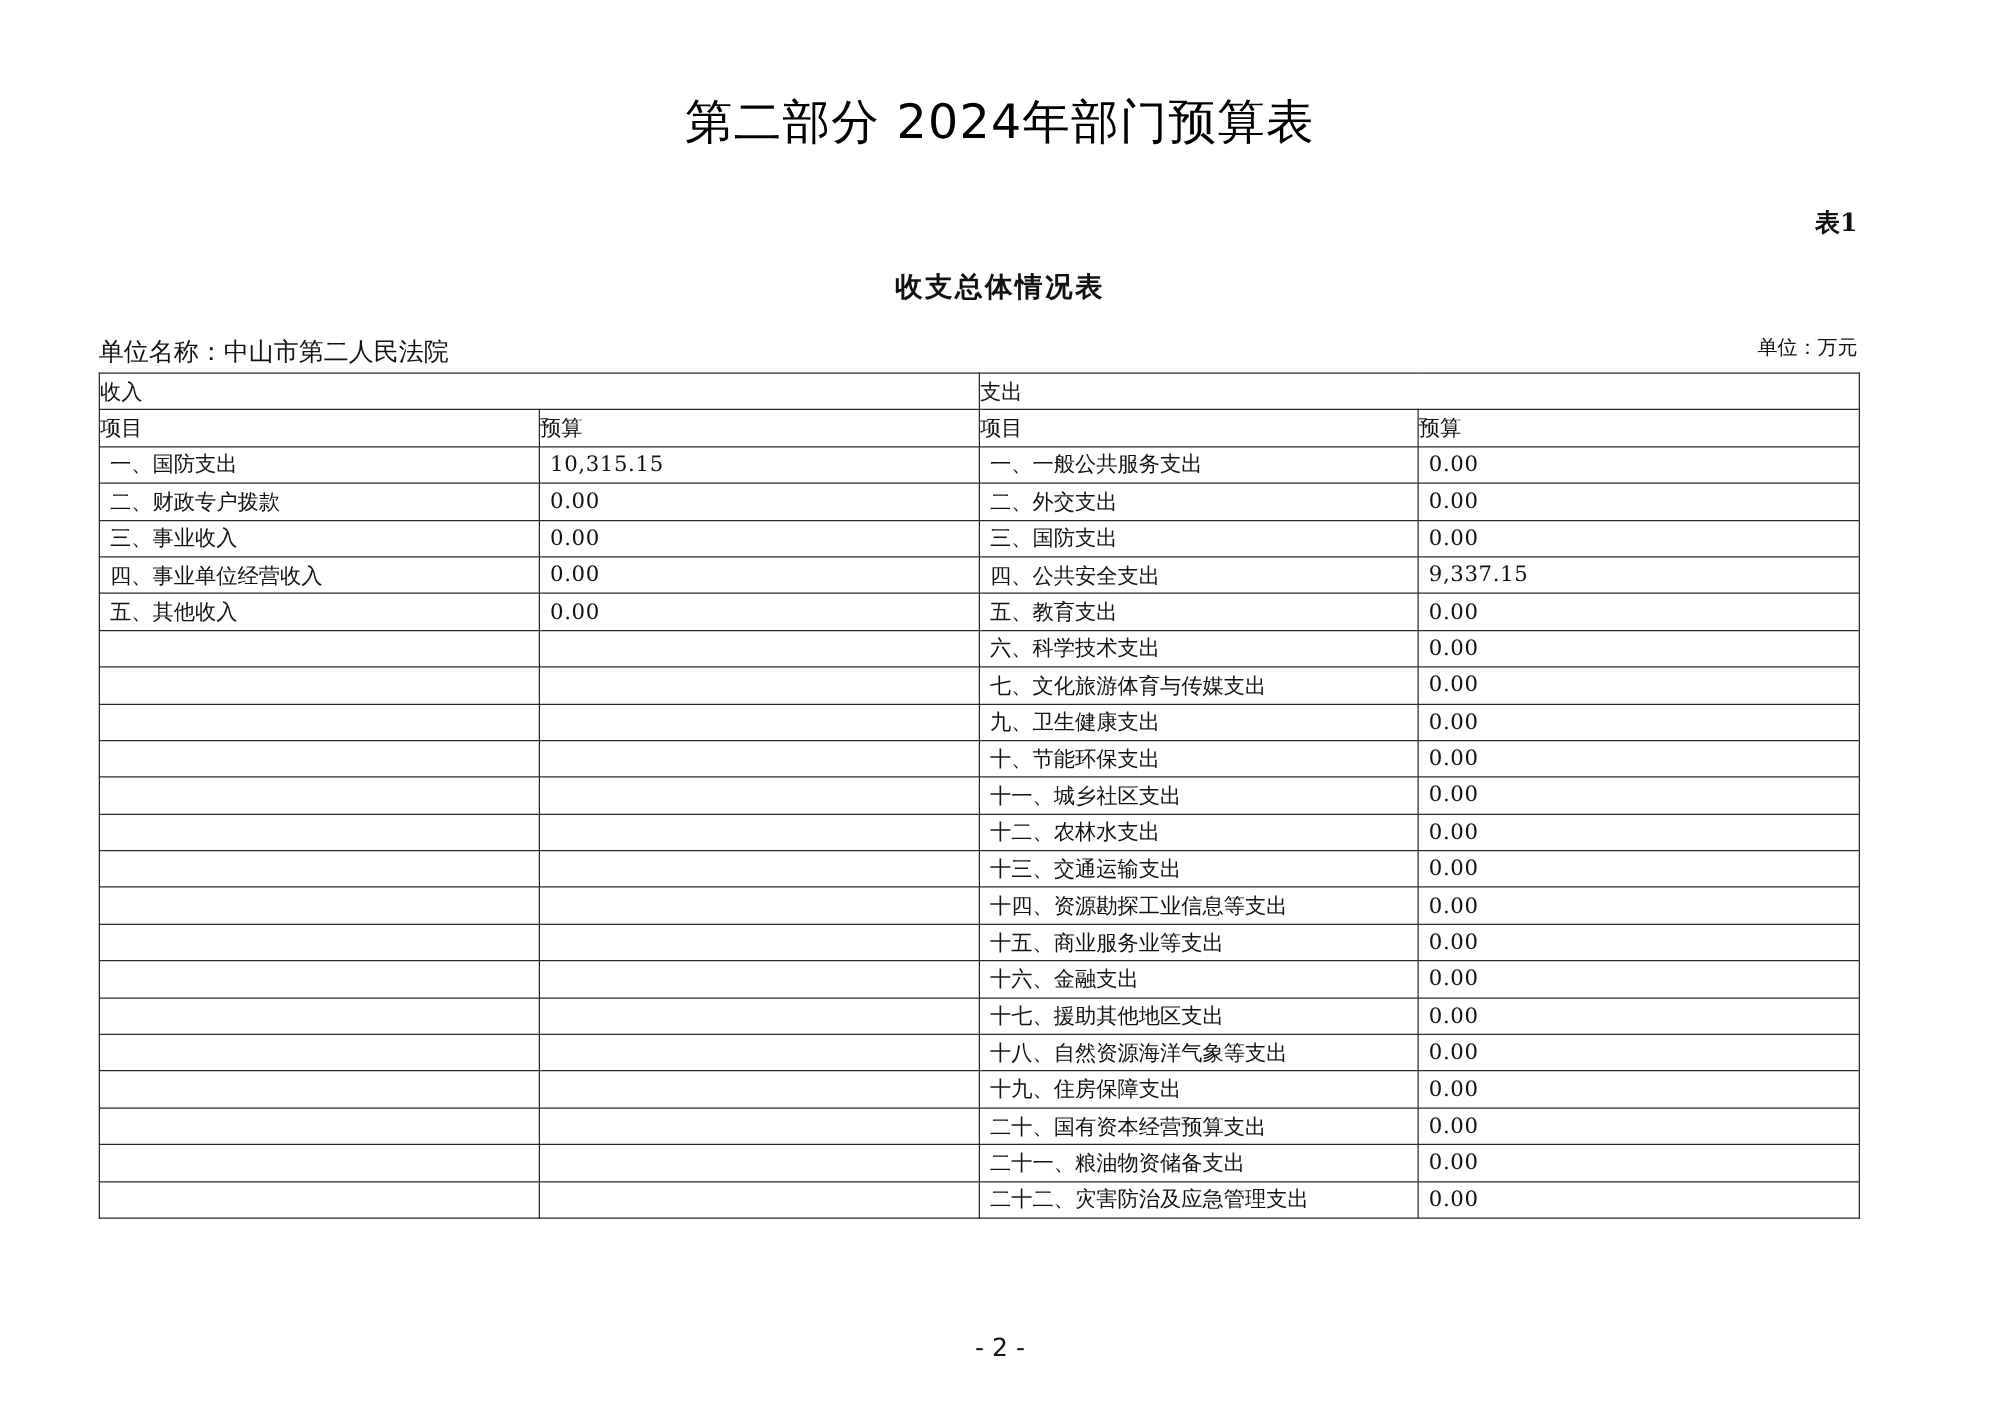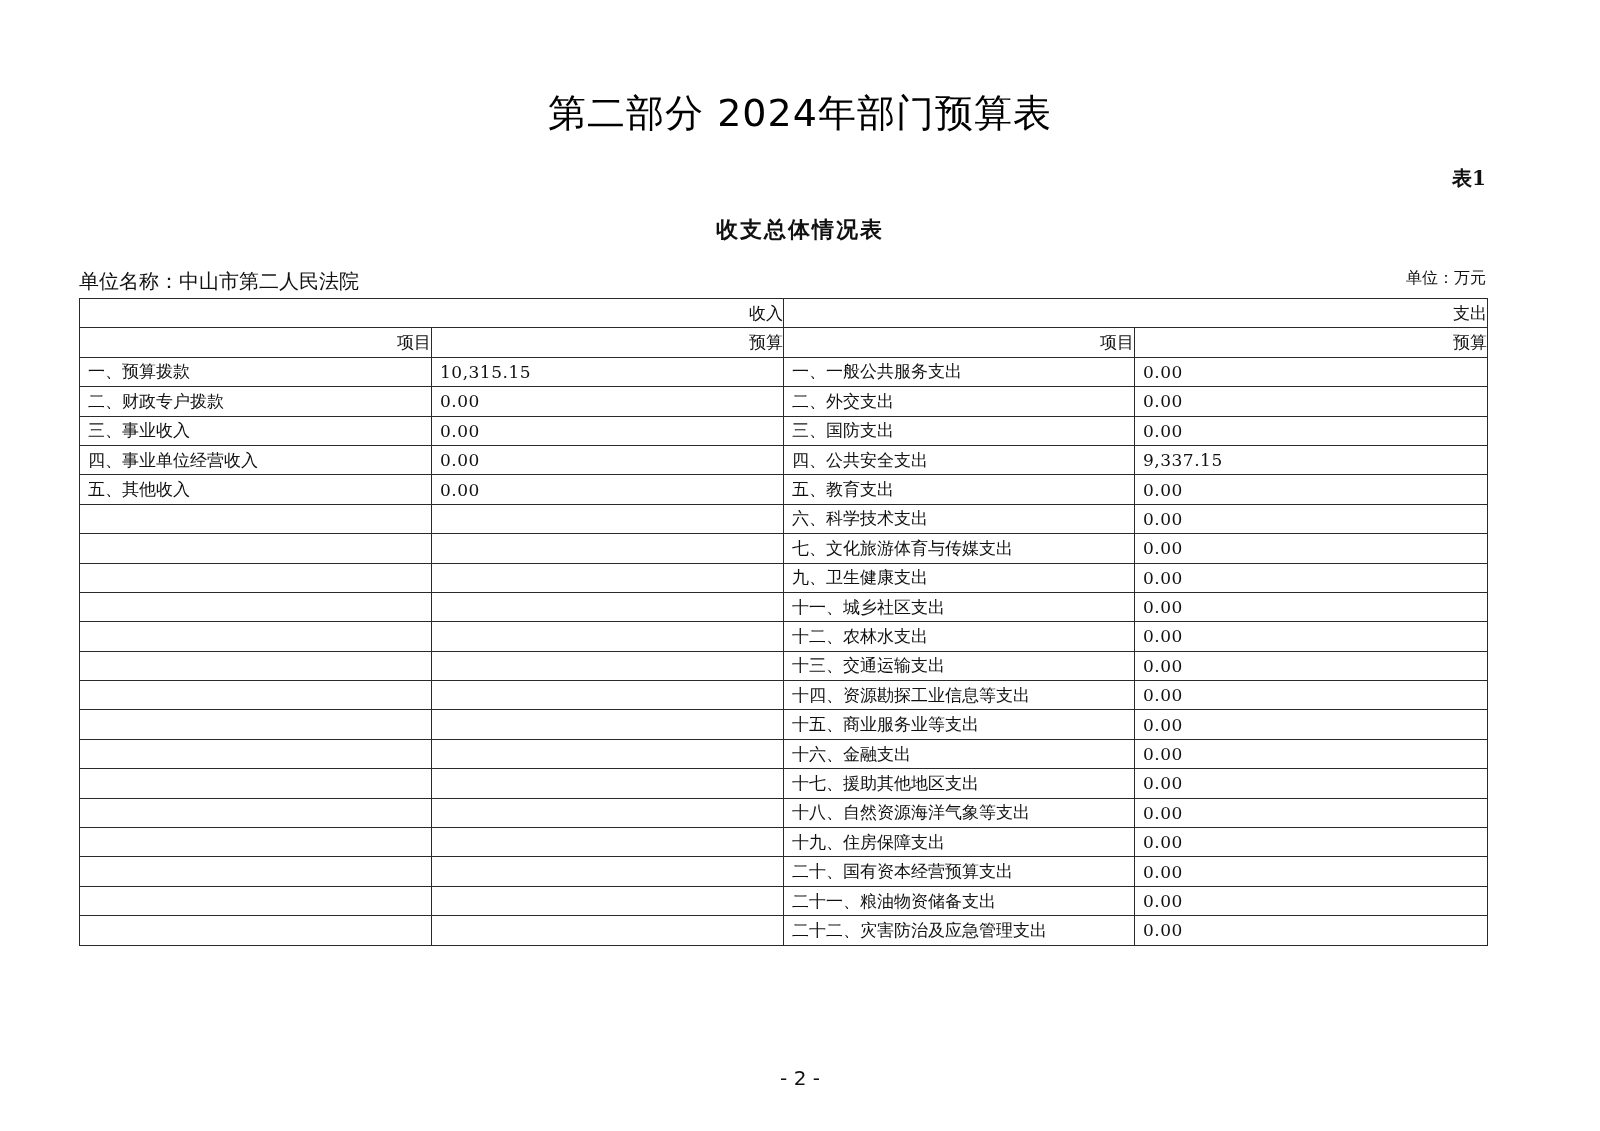--- a/index.html
+++ b/index.html
@@ -17,21 +17,21 @@
   }
   .page-title {
     position: absolute;
     left: 0; right: 0;
     top: 72px;
     text-align: center;
     font-family: "DejaVu Sans", "Liberation Sans", sans-serif;
     font-size: 38px;
     letter-spacing: 1px;
     color: #000;
-    margin: 16px;
+    margin: 0;
     font-weight: normal;
   }
   .table-no {
     position: absolute;
     right: 114px;
     top: 165px;
     font-size: 20px;
     font-weight: bold;
   }
   .table-title {
@@ -69,21 +69,21 @@
   table.budget col.c3 { width: 351px; }
   table.budget col.c4 { width: 353px; }
   table.budget td, table.budget th {
     border: 1.5px solid #2a2a2a;
     height: 28.4px;
     padding: 0 2px 0 8px;
     font-weight: normal;
     white-space: nowrap;
     overflow: hidden;
   }
-  table.budget th { text-align: right; padding: 0; }
+  table.budget th { text-align: left; padding: 0; }
   table.budget td.num {
     text-align: left;
     padding-right: 1px;
     font-family: "DejaVu Serif", serif;
     letter-spacing: 0.5px;
   }
   .page-number {
     position: absolute;
     left: 0; right: 0;
     top: 1066px;
@@ -115,21 +115,21 @@
     </tr>
     <tr>
       <th>项目</th>
       <th>预算</th>
       <th>项目</th>
       <th>预算</th>
     </tr>
   </thead>
   <tbody id="budget-body">
       <tr>
-        <td>一、预算拨款</td>
+        <td>一、国防支出</td>
         <td class="num">10,315.15</td>
         <td>一、一般公共服务支出</td>
         <td class="num">0.00</td>
       </tr>
       <tr>
         <td>二、财政专户拨款</td>
         <td class="num">0.00</td>
         <td>二、外交支出</td>
         <td class="num">0.00</td>
       </tr>
@@ -165,20 +165,26 @@
       </tr>
       <tr>
         <td></td>
         <td class="num"></td>
         <td>九、卫生健康支出</td>
         <td class="num">0.00</td>
       </tr>
       <tr>
         <td></td>
         <td class="num"></td>
+        <td>十、节能环保支出</td>
+        <td class="num">0.00</td>
+      </tr>
+      <tr>
+        <td></td>
+        <td class="num"></td>
         <td>十一、城乡社区支出</td>
         <td class="num">0.00</td>
       </tr>
       <tr>
         <td></td>
         <td class="num"></td>
         <td>十二、农林水支出</td>
         <td class="num">0.00</td>
       </tr>
       <tr>

